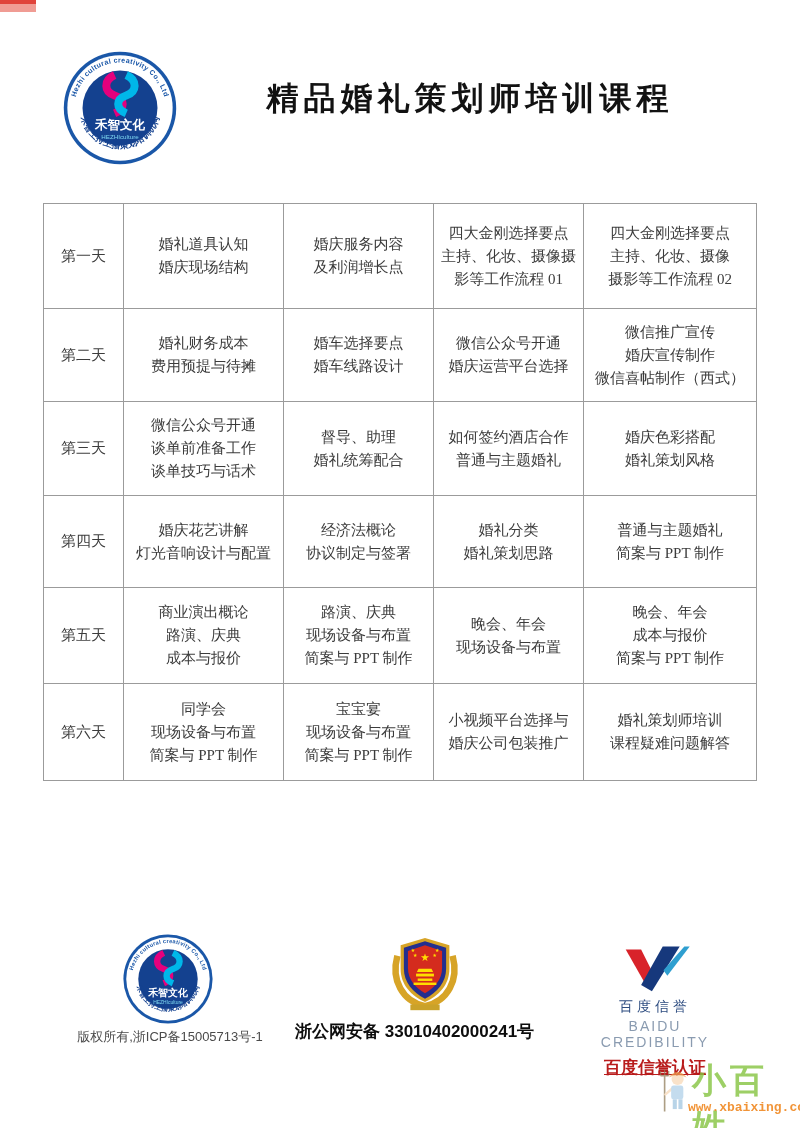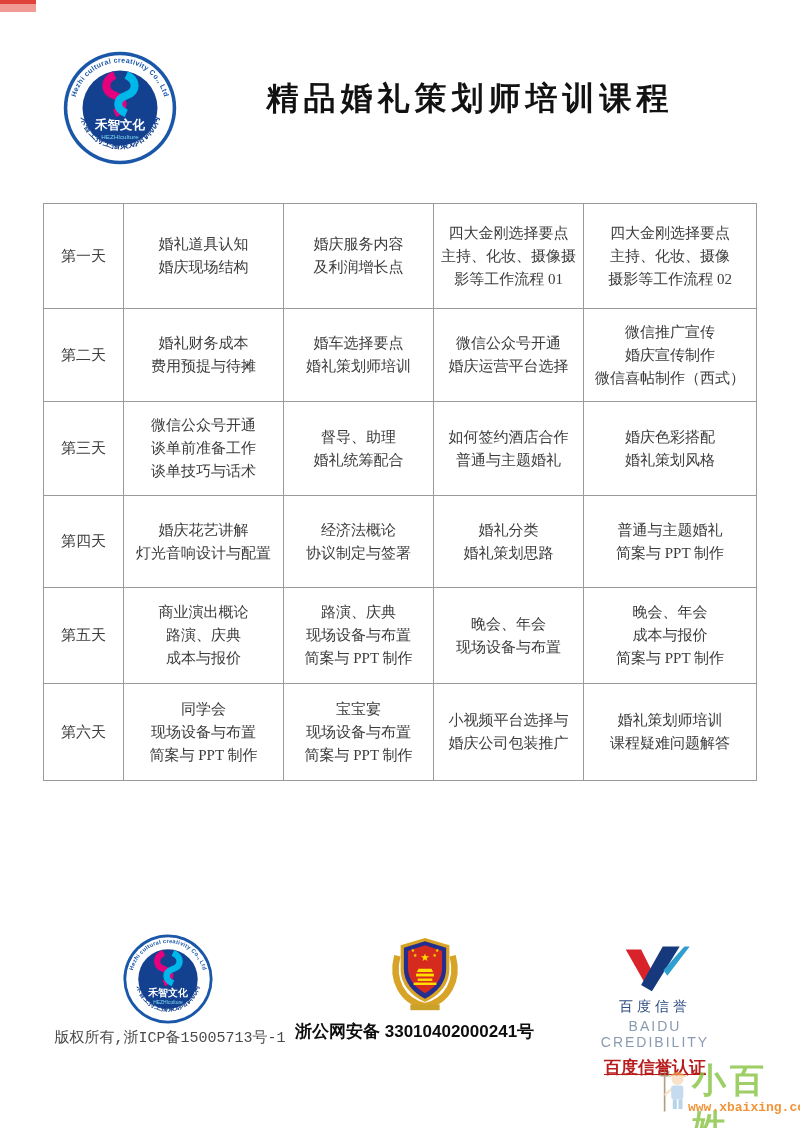--- a/index.html
+++ b/index.html
@@ -26,21 +26,21 @@
   table.schedule{position:absolute;left:43px;top:203px;width:713px;border-collapse:collapse;table-layout:fixed;}
   table.schedule td,table.schedule th{border:1px solid #9b9b9b;text-align:center;vertical-align:middle;
          font-size:15px;line-height:23px;color:#3c3c3c;white-space:pre-line;padding:2px;font-weight:normal;}
   table.schedule th{font-size:16px;font-weight:bold;color:#2a2a2a;}
   td.day{font-size:16px;color:#333;}
   tr.h0{height:65px}tr.h1{height:105px}tr.h2{height:93px}tr.h3{height:94px}
   tr.h4{height:92px}tr.h5{height:96px}tr.h6{height:97px}
 
   
   .icp{position:absolute;left:40px;top:1028px;width:260px;text-align:center;
-       font-size:15px;color:#4a4a4a;font-family:Liberation Mono, monospace;}
+       font-size:13px;color:#4a4a4a;font-family:Liberation Sans, sans-serif;}
   .police-badge{position:absolute;left:386px;top:931px;}
   .police-text{position:absolute;left:295px;top:1020px;width:250px;
        font-size:17px;font-weight:bold;color:#0d0d0d;font-family:"Liberation Sans",sans-serif;}
   .baidu{position:absolute;left:585px;top:943px;width:140px;text-align:center;}
   .baidu-cn{font-size:14px;letter-spacing:4px;color:#2e4d80;margin-top:1px;font-family:"Liberation Sans",sans-serif;}
   .baidu-en{font-size:14px;color:#8a9bb0;letter-spacing:2px;font-family:"Liberation Sans",sans-serif;margin-top:2px;}
   .baidu-cert{font-size:17px;font-weight:bold;color:#b91c1c;margin-top:6px;font-family:"Liberation Sans",sans-serif;text-decoration:underline;}
 
   
   .wm-figure{position:absolute;left:658px;top:1066px;opacity:.85;}
@@ -94,21 +94,21 @@
 影等工作流程 01</td>
       <td>四大金刚选择要点
 主持、化妆、摄像
 摄影等工作流程 02</td>
     </tr>
     <tr class="h2">
       <td class="day">第二天</td>
       <td>婚礼财务成本
 费用预提与待摊</td>
       <td>婚车选择要点
-婚礼策划师培训</td>
+婚车线路设计</td>
       <td>微信公众号开通
 婚庆运营平台选择</td>
       <td>微信推广宣传
 婚庆宣传制作
 微信喜帖制作（西式）</td>
     </tr>
     <tr class="h3">
       <td class="day">第三天</td>
       <td>微信公众号开通
 谈单前准备工作

